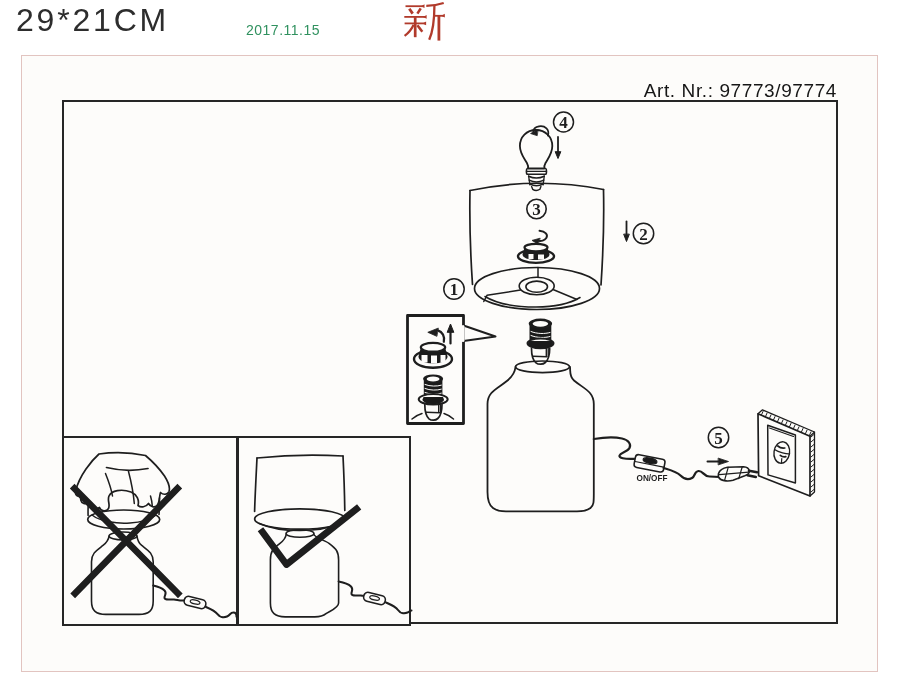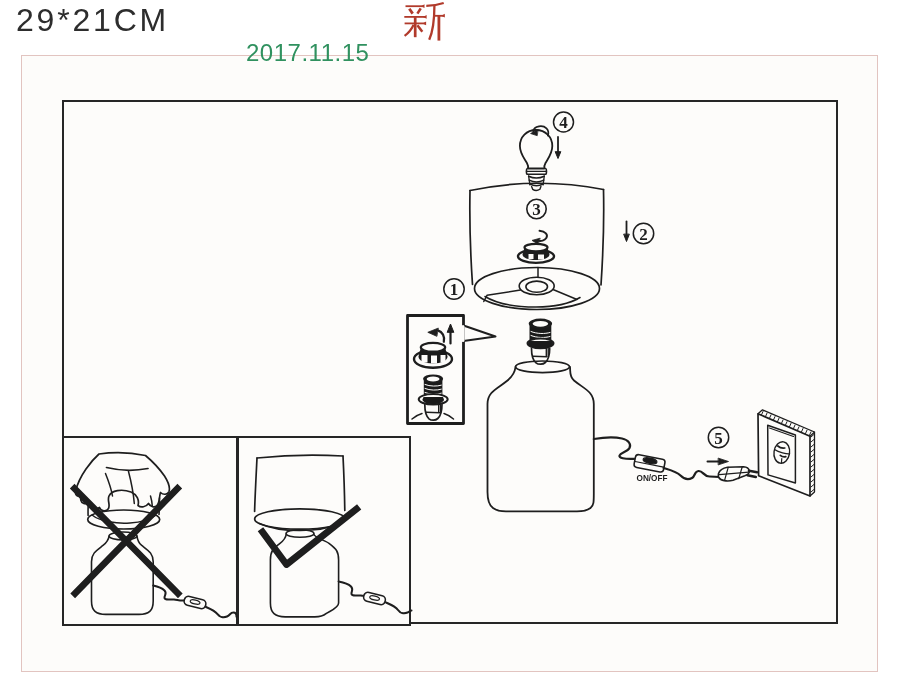--- a/index.html
+++ b/index.html
@@ -4,31 +4,32 @@
 <style>
   html,body{margin:0;padding:0;background:#ffffff;}
   #stage{position:relative;width:900px;height:675px;background:#ffffff;overflow:hidden;
          font-family:"Liberation Sans",sans-serif;}
   .abs{position:absolute;}
   #pagebox{left:21px;top:55px;width:855px;height:615px;border:1px solid #e2c4c0;background:#fdfcfa;}
   #mainbox{left:62px;top:100px;width:772px;height:520px;border:2px solid #262626;}
   #panel1{left:62px;top:436px;width:172px;height:186px;border:2px solid #262626;background:#fdfcfa;}
   #panel2{left:237px;top:436px;width:170px;height:186px;border:2px solid #262626;background:#fdfcfa;}
   #size{left:16px;top:2px;font-size:32px;color:#2d2d2d;letter-spacing:2.8px;text-align:center;}
-  #date{left:246px;top:39px;font-size:24px;color:#30915f;letter-spacing:0.5px;}
+  #date{left:246px;top:22px;font-size:14px;color:#30915f;letter-spacing:0.5px;}
   #artnr{left:500px;top:80px;width:337px;text-align:right;font-size:19px;color:#161616;letter-spacing:0.6px;}
   #eglo{left:64px;top:626px;font-size:20px;color:#202020;letter-spacing:2.7px;}
   svg text{font-family:"Liberation Serif",serif;font-weight:bold;}
 </style>
 </head>
 <body>
 <div id="stage">
   <div class="abs" id="pagebox"></div>
   <div class="abs" id="size">29*21CM</div>
   <div class="abs" id="date">2017.11.15</div>
+  <div class="abs" id="artnr">Art. Nr.: 97773/97774</div>
   <div class="abs" id="mainbox"></div>
   <div class="abs" id="panel1"></div>
   <div class="abs" id="panel2"></div>
   <svg class="abs" style="left:0;top:0" width="900" height="675" viewBox="0 0 900 675" fill="none" stroke="#1e1e1e" stroke-width="1.6" stroke-linecap="round" stroke-linejoin="round">
 
     <g id="xin" stroke="#b13a2b" stroke-width="1.8" stroke-linecap="butt" fill="none">
       <path d="M405.5 6.2 L424 6.2"></path>
       <path d="M421 6.2 L424.5 4.2 L424.5 8 Z" fill="#b13a2b" stroke="none"></path>
       <path d="M409.3 8.8 L412.7 13.6" stroke-width="2.8"></path>
       <path d="M420.7 8.4 L417.4 13.6" stroke-width="2.6"></path>

